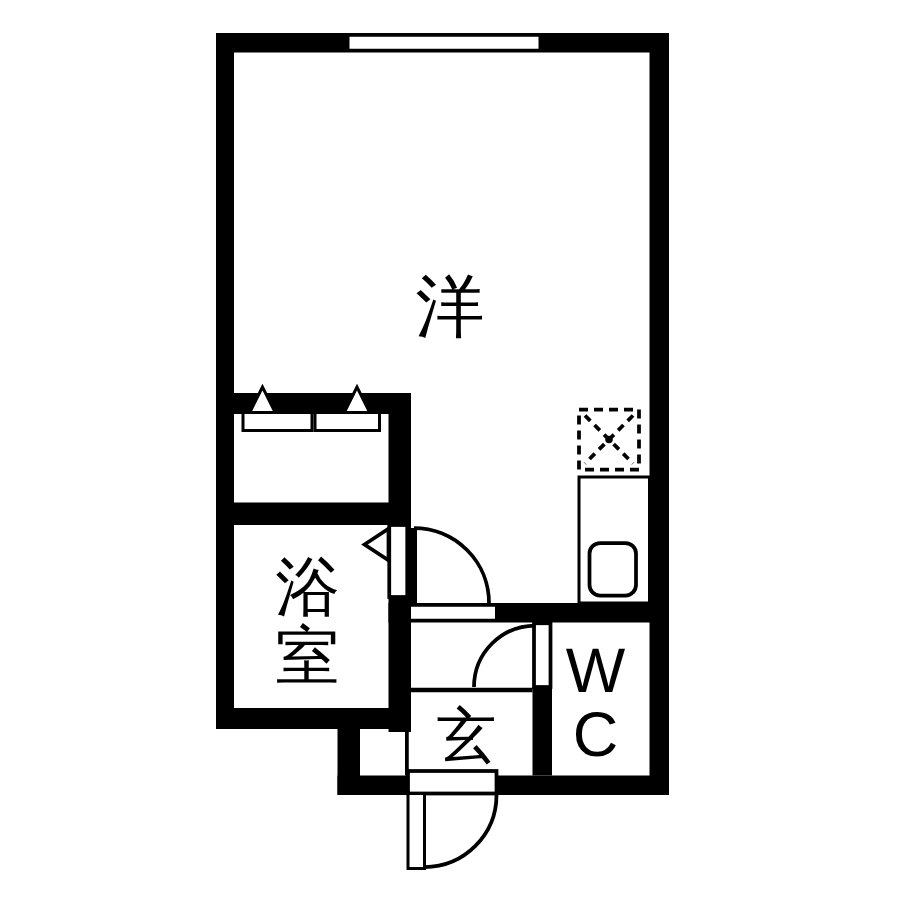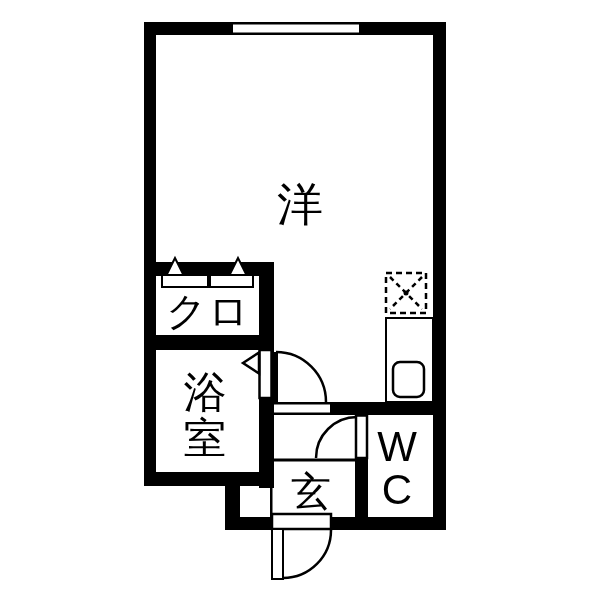--- a/index.html
+++ b/index.html
@@ -67,21 +67,20 @@
 
     <rect x="274" y="458.5" width="81" height="3" fill="#000000"></rect>
     <rect x="270" y="486" width="2.5" height="31" fill="#000000"></rect>
 
     <rect x="272" y="514" width="59" height="15" fill="#ffffff" stroke="#000000" stroke-width="2.5"></rect>
     <rect x="272" y="529" width="11" height="50" fill="#ffffff" stroke="#000000" stroke-width="2"></rect>
     <path d="M331,530 A48,48 0 0 1 283,578" fill="none" stroke="#000000" stroke-width="2.5"></path>
   </svg>
 
   <div class="room-label label-main">洋</div>
-  <div class="room-label label-closet">クロ</div>
   <div class="room-label label-bath vstack">
     <span>浴</span>
     <span>室</span>
   </div>
   <div class="room-label label-entrance">玄</div>
   <div class="room-label label-wc vstack">
     <span>W</span>
     <span>C</span>
   </div>
 </div>

